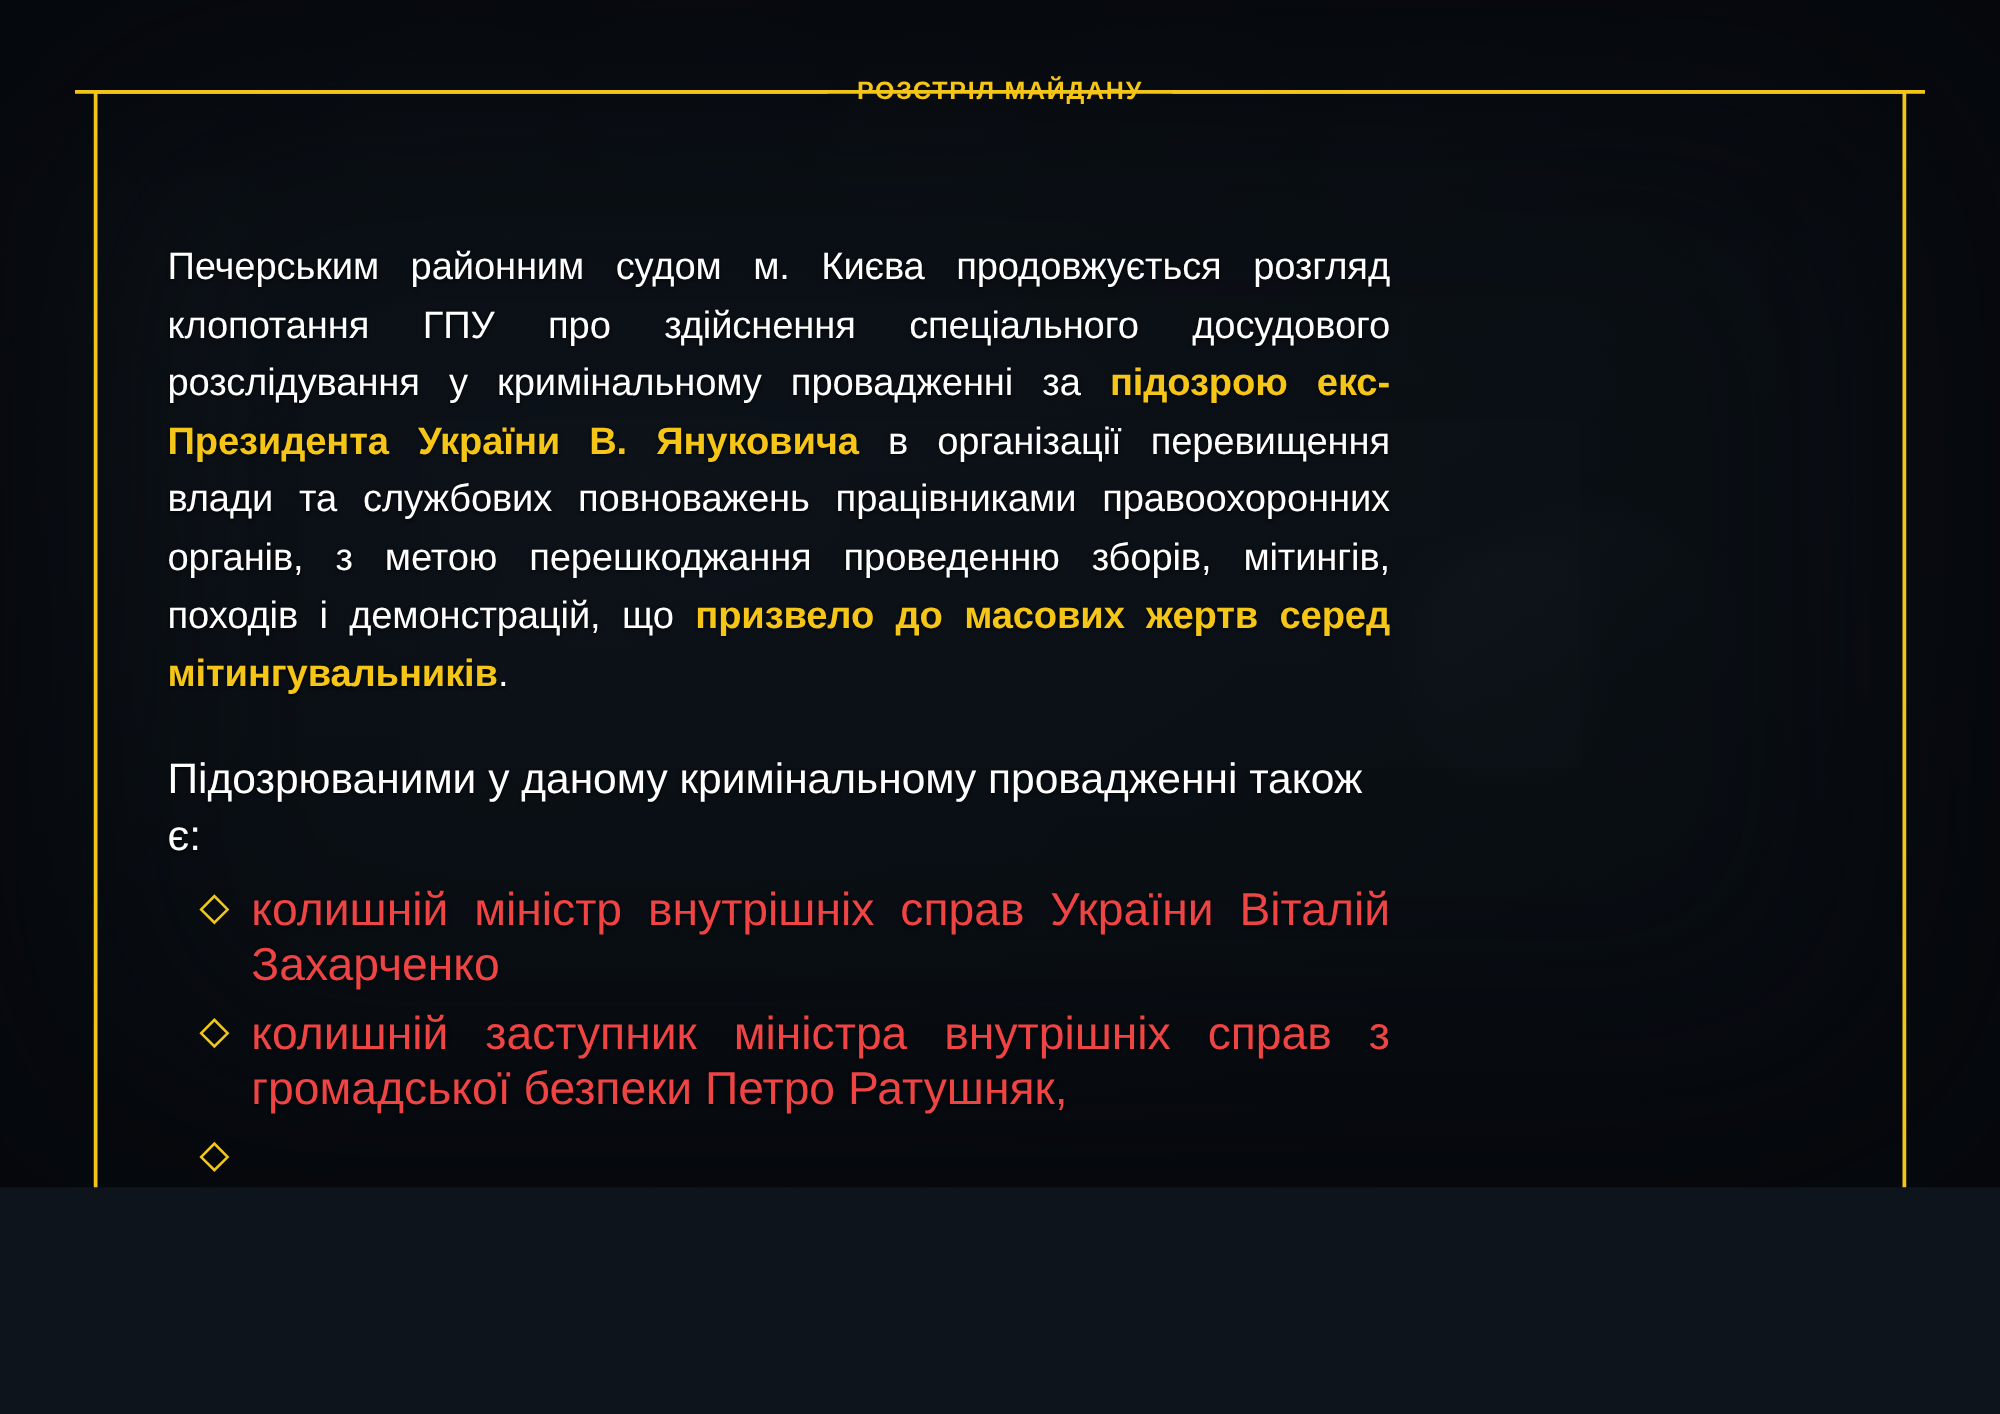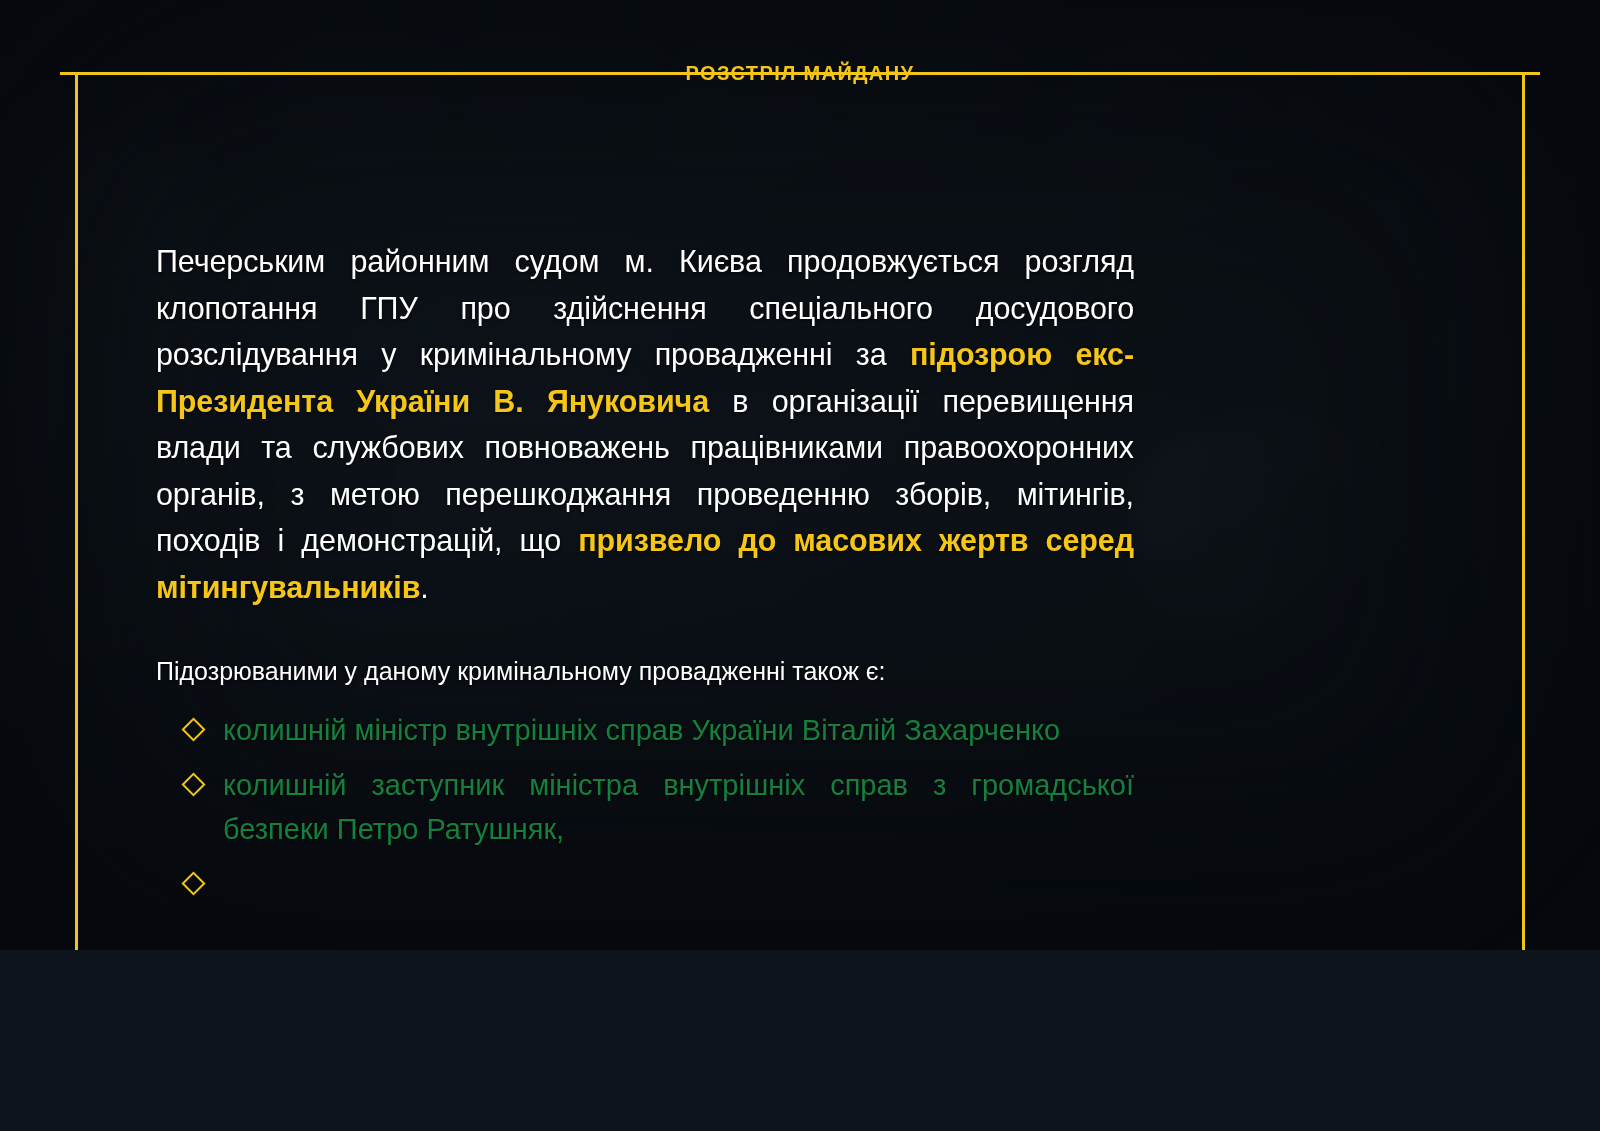--- a/index.html
+++ b/index.html
@@ -128,57 +128,56 @@
     letter-spacing: 1.4px;
     white-space: nowrap;
     padding: 0 14px;
     background: transparent;
     line-height: 1;
   }
 
   
   .content {
     position: absolute;
-    left: 156px;
+    left: 134px;
     top: 190px;
     width: 978px;
     z-index: 5;
-    margin-top: 48px;
   }
   .para {
     color: #ffffff;
     font-size: 30.5px;
     line-height: 46.5px;
     text-align: justify;
     text-align-last: left;
     margin: 0;
     letter-spacing: -0.1px;
     text-shadow: 0 1px 3px rgba(0,0,0,.75);
   }
   .hl {
     color: #f5c518;
     font-weight: 700;
   }
   .lead-in {
     color: #ffffff;
-    font-size: 25px;
+    font-size: 34px;
     line-height: 46px;
     margin: 38px 0 0 0;
     text-shadow: 0 1px 3px rgba(0,0,0,.75);
   }
 
   .suspect-list {
     list-style: none;
     margin: 14px 0 0 0;
     padding: 0 0 0 29px;
   }
   .suspect-item {
     position: relative;
-    color: #15803d;
-    font-size: 29px;
+    color: #ef4444;
+    font-size: 37px;
     line-height: 44px;
     padding: 0 0 0 38px;
     margin: 0 0 11px 0;
     text-align: justify;
     text-align-last: left;
     text-shadow: 0 1px 3px rgba(0,0,0,.75);
   }
   .diamond-icon {
     position: absolute;
     left: 0;

